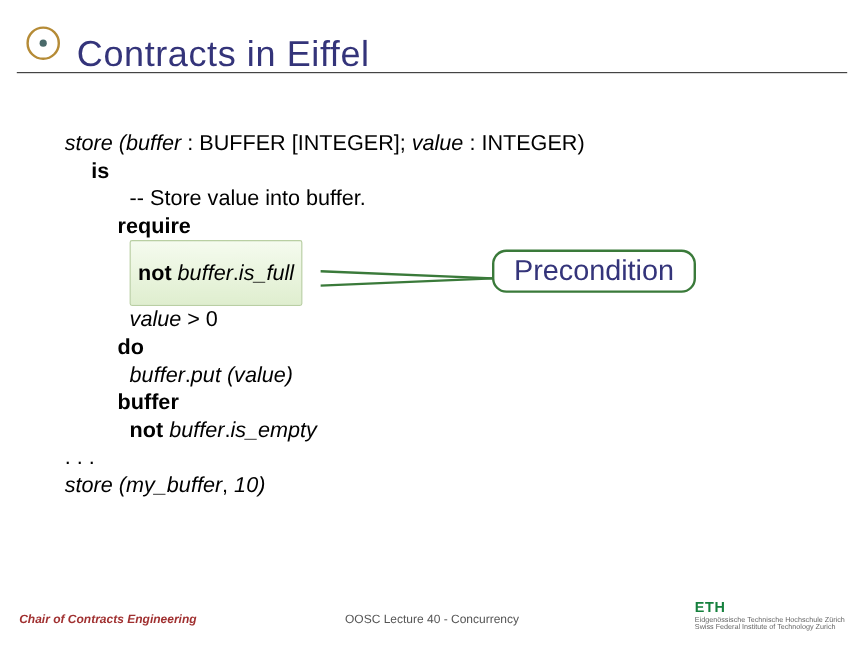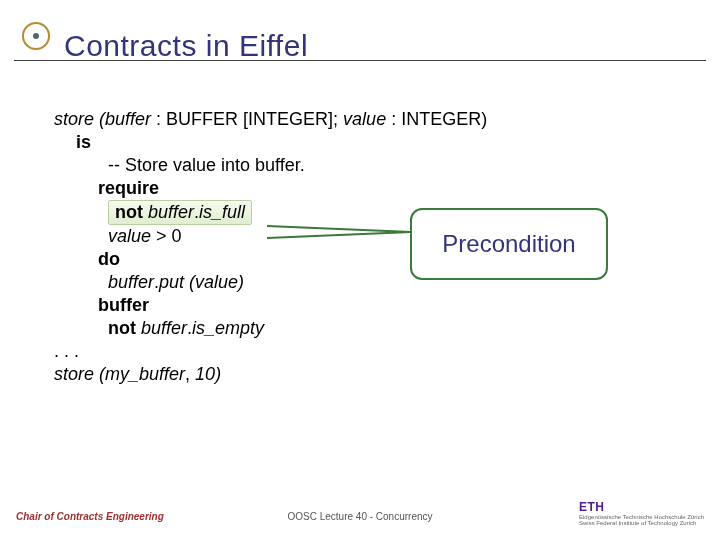--- a/index.html
+++ b/index.html
@@ -38,25 +38,25 @@
   }
   .kw { font-weight: 700; }
   .it { font-style: italic; }
   .ind1 { margin-left: 22px; }
   .ind2 { margin-left: 44px; }
   .ind3 { margin-left: 54px; }
   .highlight {
     display: inline-block;
     background: linear-gradient(#f5fbef, #dfeecf);
     border: 1px solid #b9cfa3; border-radius: 2px;
-    padding: 0 6px;
+    padding: 15px 6px;
   }
   .callout {
     position: absolute; left: 410px; top: 208px;
-    width: 198px; padding: 20px 0;
+    width: 170px; padding: 2px 0;
     border: 2px solid #3a7a3a; border-radius: 12px;
     text-align: center; font-size: 24px; color: #34347a;
     background: #fff;
   }
   .connector {
     position: absolute; left: 267px; top: 224px;
     width: 146px; height: 16px; pointer-events: none;
   }
   .footer-left {
     position: absolute; left: 16px; bottom: 18px;
@@ -66,21 +66,21 @@
   .footer-center {
     position: absolute; left: 0; right: 0; bottom: 18px;
     text-align: center; font-size: 10px; color: #555;
   }
   .footer-right {
     position: absolute; right: 16px; bottom: 14px;
     text-align: left; line-height: 1;
   }
   .eth-logo {
     font-weight: 900; font-size: 12px;
-    color: #4c1d95; letter-spacing: .5px;
+    color: #15803d; letter-spacing: .5px;
   }
   .eth-sub { font-size: 6px; color: #666; display: block; }
 </style>
 </head>
 <body>
 
 <div class="bullet">
   <div class="ring"></div>
     <div class="dot"></div>
 </div>

